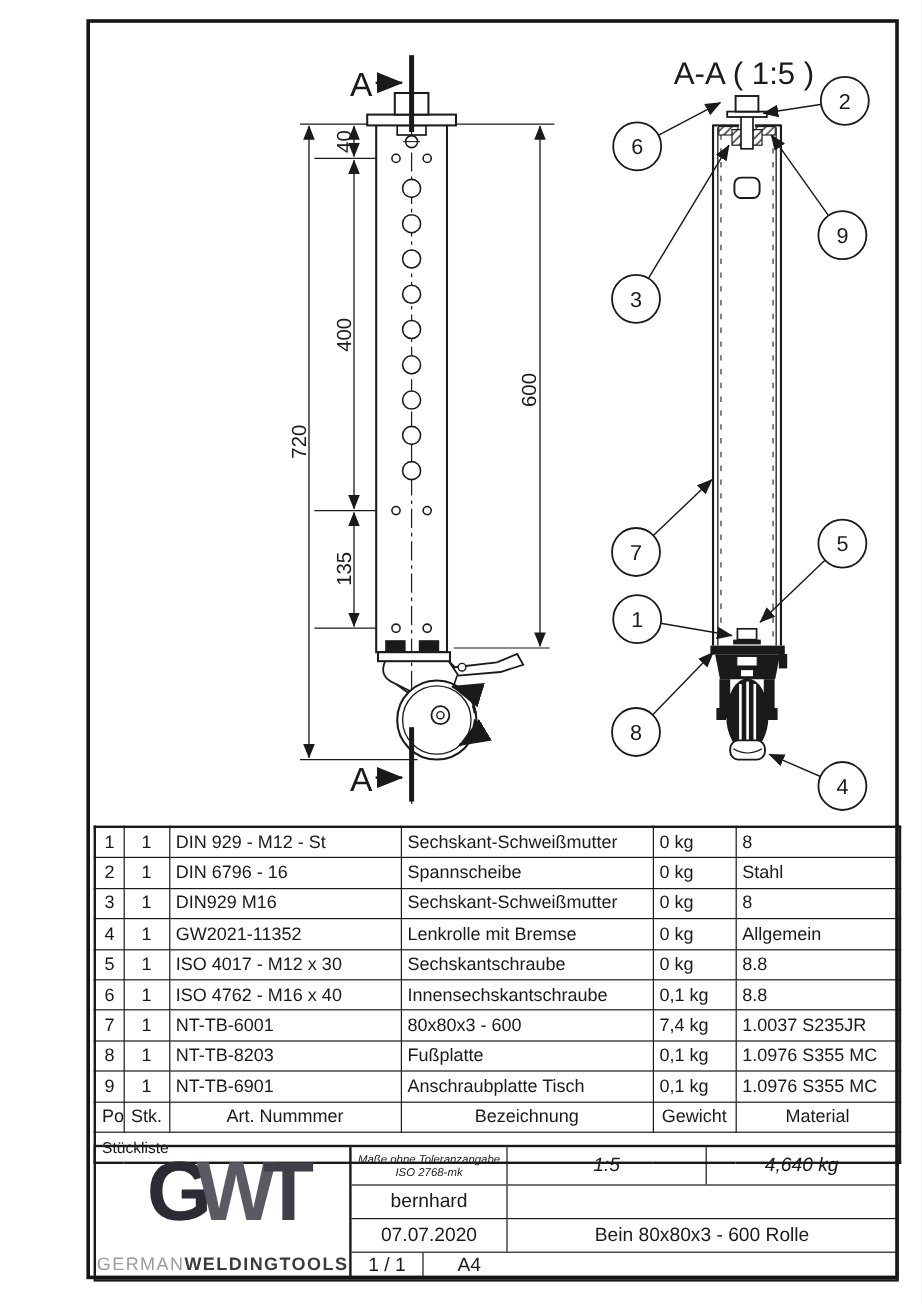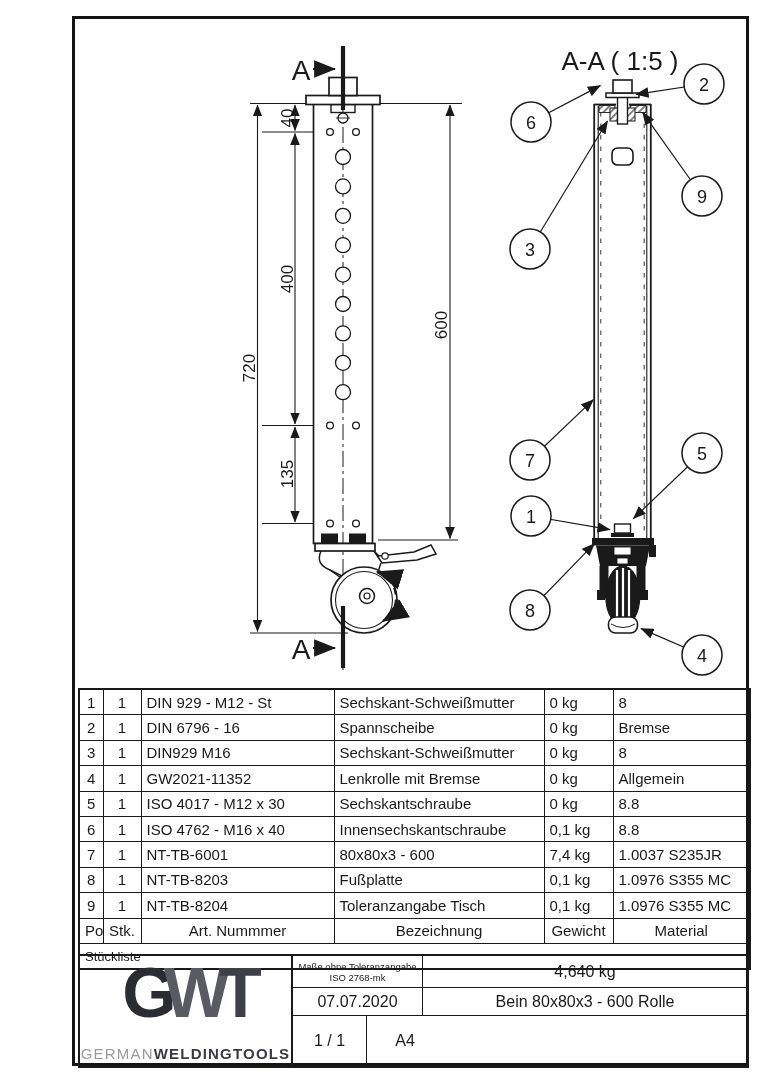--- a/index.html
+++ b/index.html
@@ -34,22 +34,22 @@
   .brand{position:absolute;left:0;right:0;bottom:4px;text-align:center;
          font-size:15px;letter-spacing:1.2px;white-space:nowrap;}
   .brand .lt{color:#9b9b9f;font-weight:500;}
   .brand .bd{color:#3a3a40;font-weight:700;}
   .tb-right{flex:1;display:flex;flex-direction:column;}
   .tb-row{display:flex;border-bottom:1.8px solid #1a1a1a;}
   .tb-row:last-child{border-bottom:none;}
   .cell{border-right:1.8px solid #1a1a1a;display:flex;align-items:center;
         justify-content:center;text-align:center;}
   .cell:last-child{border-right:none;text-align:center;}
-  .r1{height:32px;}.r2{height:28px;}.r3{height:28px;}.r4{flex:1;}
-  .w130{width:130px;}.w166{width:166px;}.w54{width:74px;}.w76{width:76px;}.grow{flex:1;}
+  .r1{height:32px;font-style:italic;}.r2{height:28px;}.r3{height:28px;}.r4{flex:1;}
+  .w130{width:130px;}.w166{width:166px;}.w54{width:60px;}.w76{width:76px;}.grow{flex:1;}
   .tol{font-size:9.5px;line-height:11px;flex-direction:column;}
 </style>
 </head>
 <body>
 
 <div class="page">
   <div class="frame"></div>
 
   <svg width="768" height="690" viewBox="0 0 768 690">
     <defs>
@@ -257,21 +257,21 @@
           <td>Sechskant-Schweißmutter</td>
           <td>0 kg</td>
           <td>8</td>
         </tr>
       <tr>
           <td class="ctr">2</td>
           <td class="ctr">1</td>
           <td>DIN 6796 - 16</td>
           <td>Spannscheibe</td>
           <td>0 kg</td>
-          <td>Bremse</td>
+          <td>Stahl</td>
         </tr>
       <tr>
           <td class="ctr">3</td>
           <td class="ctr">1</td>
           <td>DIN929 M16</td>
           <td>Sechskant-Schweißmutter</td>
           <td>0 kg</td>
           <td>8</td>
         </tr>
       <tr>
@@ -310,22 +310,22 @@
           <td class="ctr">8</td>
           <td class="ctr">1</td>
           <td>NT-TB-8203</td>
           <td>Fußplatte</td>
           <td>0,1 kg</td>
           <td>1.0976 S355 MC</td>
         </tr>
       <tr>
           <td class="ctr">9</td>
           <td class="ctr">1</td>
-          <td>NT-TB-8204</td>
-          <td>Toleranzangabe Tisch</td>
+          <td>NT-TB-6901</td>
+          <td>Anschraubplatte Tisch</td>
           <td>0,1 kg</td>
           <td>1.0976 S355 MC</td>
         </tr>
       <tr>
         <td class="hdr">Pos</td>
         <td class="hdr">Stk.</td>
         <td class="hdr">Art. Nummmer</td>
         <td class="hdr">Bezeichnung</td>
         <td class="hdr">Gewicht</td>
         <td class="hdr">Material</td>
@@ -340,21 +340,26 @@
     <div class="tb-logo">
       <div class="gwt"><span class="g">G</span><span class="w">W</span><span class="t">T</span></div>
       <div class="brand"><span class="lt">GERMAN</span><span class="bd">WELDINGTOOLS</span></div>
     </div>
     <div class="tb-right">
       <div class="tb-row r1">
         <div class="cell w130 tol">
           <span>Maße ohne Toleranzangabe</span>
           <span>ISO 2768-mk</span>
         </div>
+        <div class="cell w166">1:5</div>
         <div class="cell grow">4,640 kg</div>
+      </div>
+      <div class="tb-row r2">
+        <div class="cell w130">bernhard</div>
+        <div class="cell grow"></div>
       </div>
       <div class="tb-row r3">
         <div class="cell w130">07.07.2020</div>
         <div class="cell grow">Bein 80x80x3 - 600 Rolle</div>
       </div>
       <div class="tb-row r4">
         <div class="cell w54">1 / 1</div>
         <div class="cell w76">A4</div>
       </div>
     </div>

